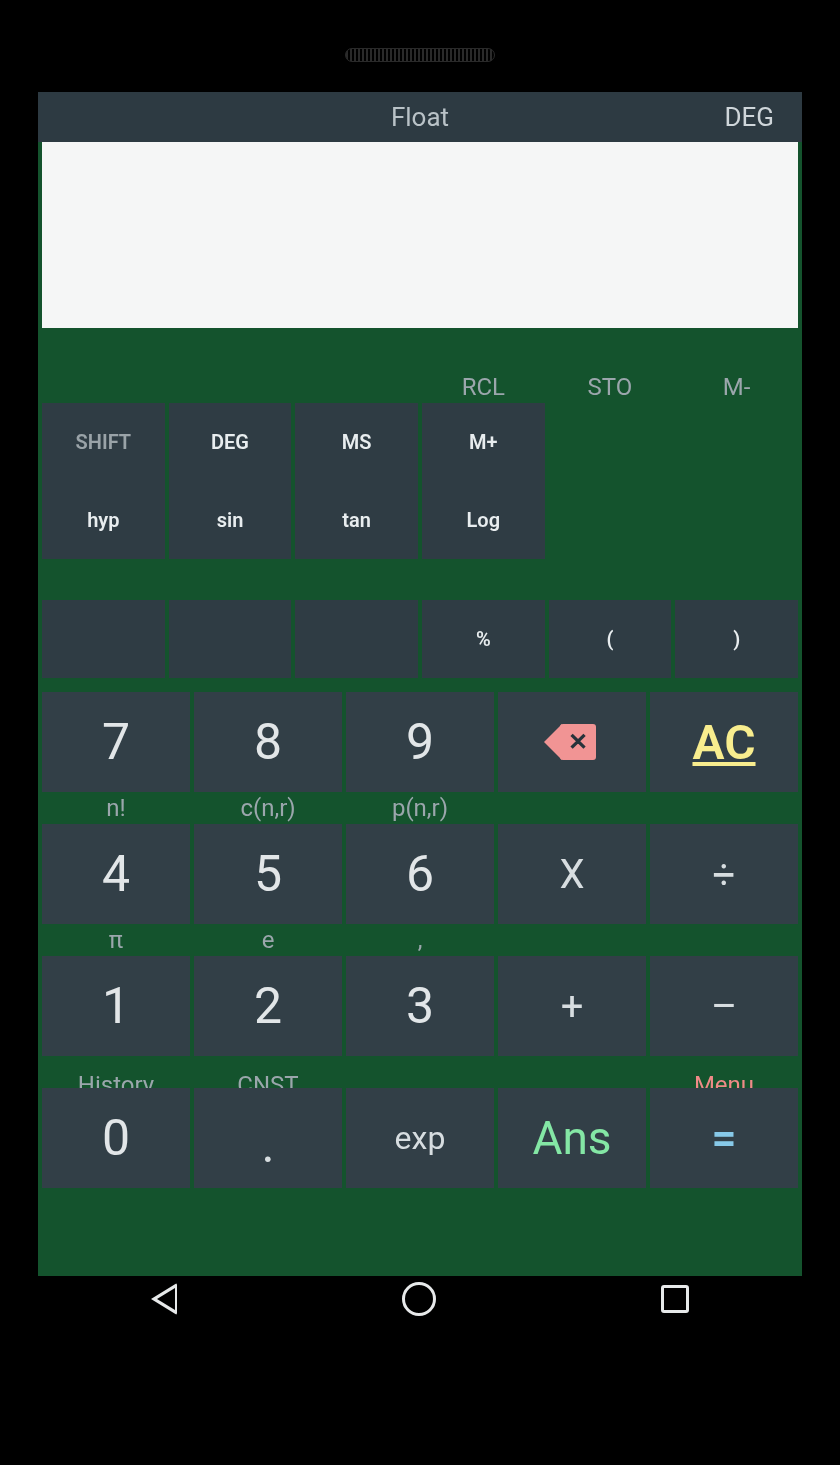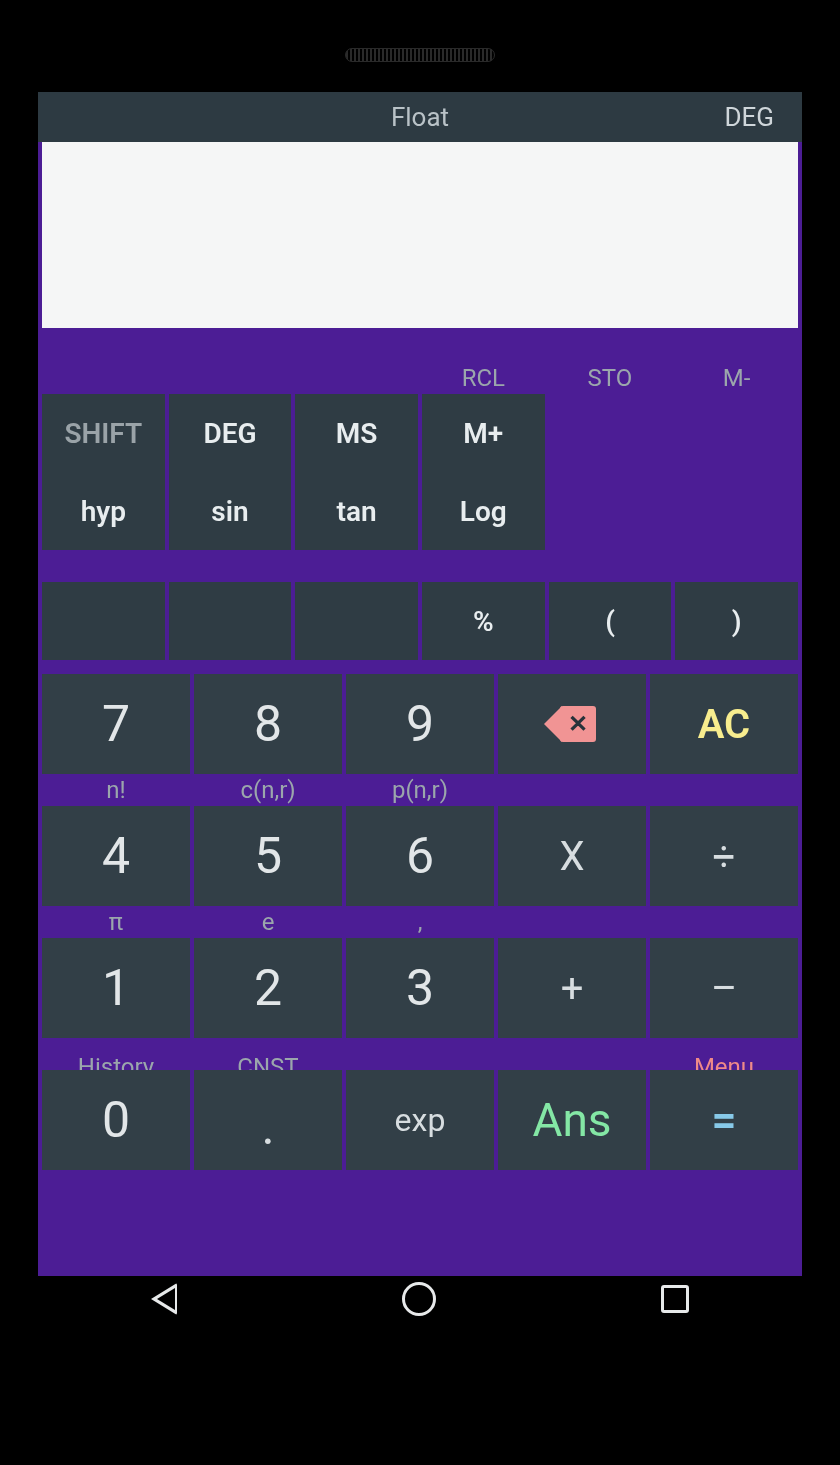--- a/index.html
+++ b/index.html
@@ -9,48 +9,48 @@
     background: #000; border-radius: 55px;
   }
   .speaker {
     position: absolute; left: 50%; top: 38px; transform: translateX(-50%);
     width: 150px; height: 14px; border-radius: 7px;
     background: repeating-linear-gradient(90deg,#2a2a2a 0 2px,#000 2px 4px);
     border: 1px solid #2a2a2a;
   }
   .screen {
     position: absolute; left: 30px; top: 82px; width: 764px; height: 1184px;
-    background: #4c1d95; display: flex; flex-direction: column;
+    background: #14532d; display: flex; flex-direction: column;
   }
   .statusbar {
     height: 50px; background: #2d3a42; display: flex; align-items: center; justify-content: center;
     position: relative; color: #b9c2c7; font-size: 26px; font-weight: 400;
   }
   .statusbar .left { color:#b9c2c7; }
   .statusbar .right { position: absolute; right: 28px; color:#cfd6da; }
   .display {
     margin: 0 4px 0 4px; height: 186px; background: #f5f6f6;
   }
   .gap { height: 34px; }
   .pad { flex: 1; display: flex; flex-direction: column; padding: 0 4px 6px 4px; }
-  .suprow { display: grid; grid-template-columns: repeat(6,1fr); gap: 4px; height: 32px; }
+  .suprow { display: grid; grid-template-columns: repeat(6,1fr); gap: 4px; height: 32px; margin-top: 9px; }
   .sup { display:flex; align-items:flex-end; justify-content:center; color:#9ba6ac; font-size:24px; font-weight:400; padding-bottom:2px;}
   .sup.accent { color:#ef8a88;margin-top:15px; }
   .row { display: grid; grid-template-columns: repeat(6,1fr); gap: 4px; }
   .row5 { display: grid; grid-template-columns: repeat(5,1fr); gap: 4px; }
   .btn {
     background: #2f3c44; display:flex; align-items:center; justify-content:center;
     color:#e8edef; font-weight:600; cursor:pointer; user-select:none;
   }
-  .btn.small { height: 78px; font-size: 28px; }
+  .btn.small { height: 78px; font-size: 20px; }
   .btn.dim { color:#9aa3a8; }
   .btn.big  { height: 100px; font-size: 46px; color:#d7dde0; font-weight:400; background:#323f47; }
   .btn.num  { font-size: 50px; color:#e2e6e8; }
   .btn.op   { font-size: 40px; }
-  .btn.ac   { color:#f8ed8e; font-size:40px; font-weight:600; }
+  .btn.ac   { color:#f8ed8e; font-size:48px; font-weight:600;text-decoration:underline; }
   .btn.ans  { color:#84e7a5; font-size:46px; font-weight:400;}
   .btn.eq   { color:#87c9e8; font-size:44px; font-weight:600;}
   .btn.exp  { font-size:32px; }
   .btn.dot  { font-size:50px; padding-top:14px;}
   .bs-shape {
     width:48px; height:36px; position:relative;
   }
   .bs-shape .body { position:absolute; left:12px; top:0; width:36px; height:36px; background:#f19494; border-radius:3px;}
   .bs-shape .tri  { position:absolute; left:-4px; top:0; width:0; height:0; border-top:18px solid transparent; border-bottom:18px solid transparent; border-right:18px solid #f19494;}
   .bs-shape .x { position:absolute; left:20px; top:4px; color:#27333b; font-size:24px; font-weight:700;}

